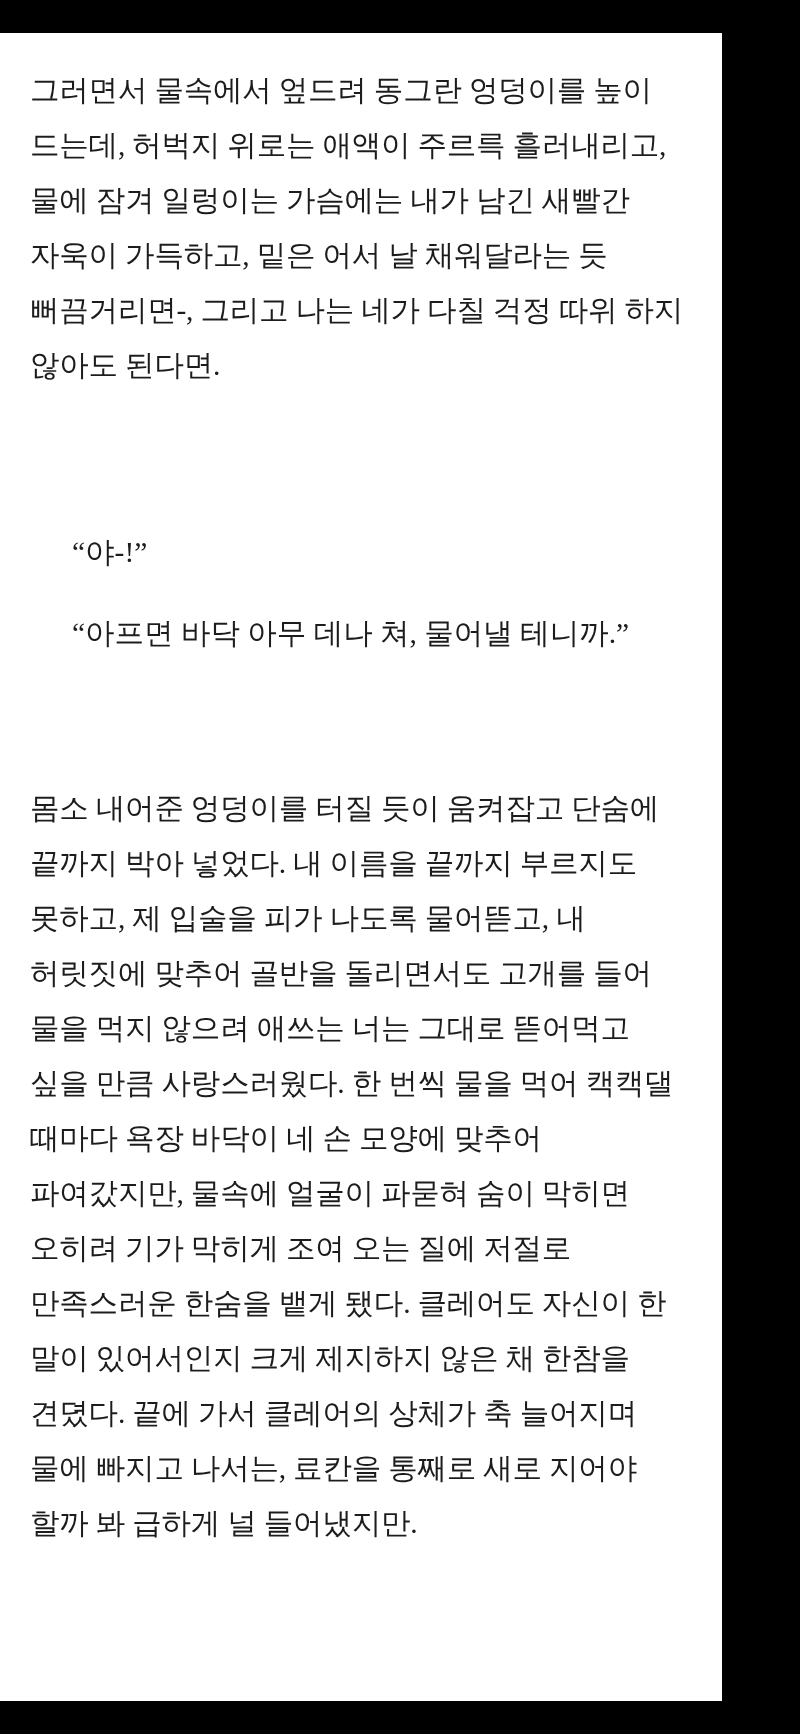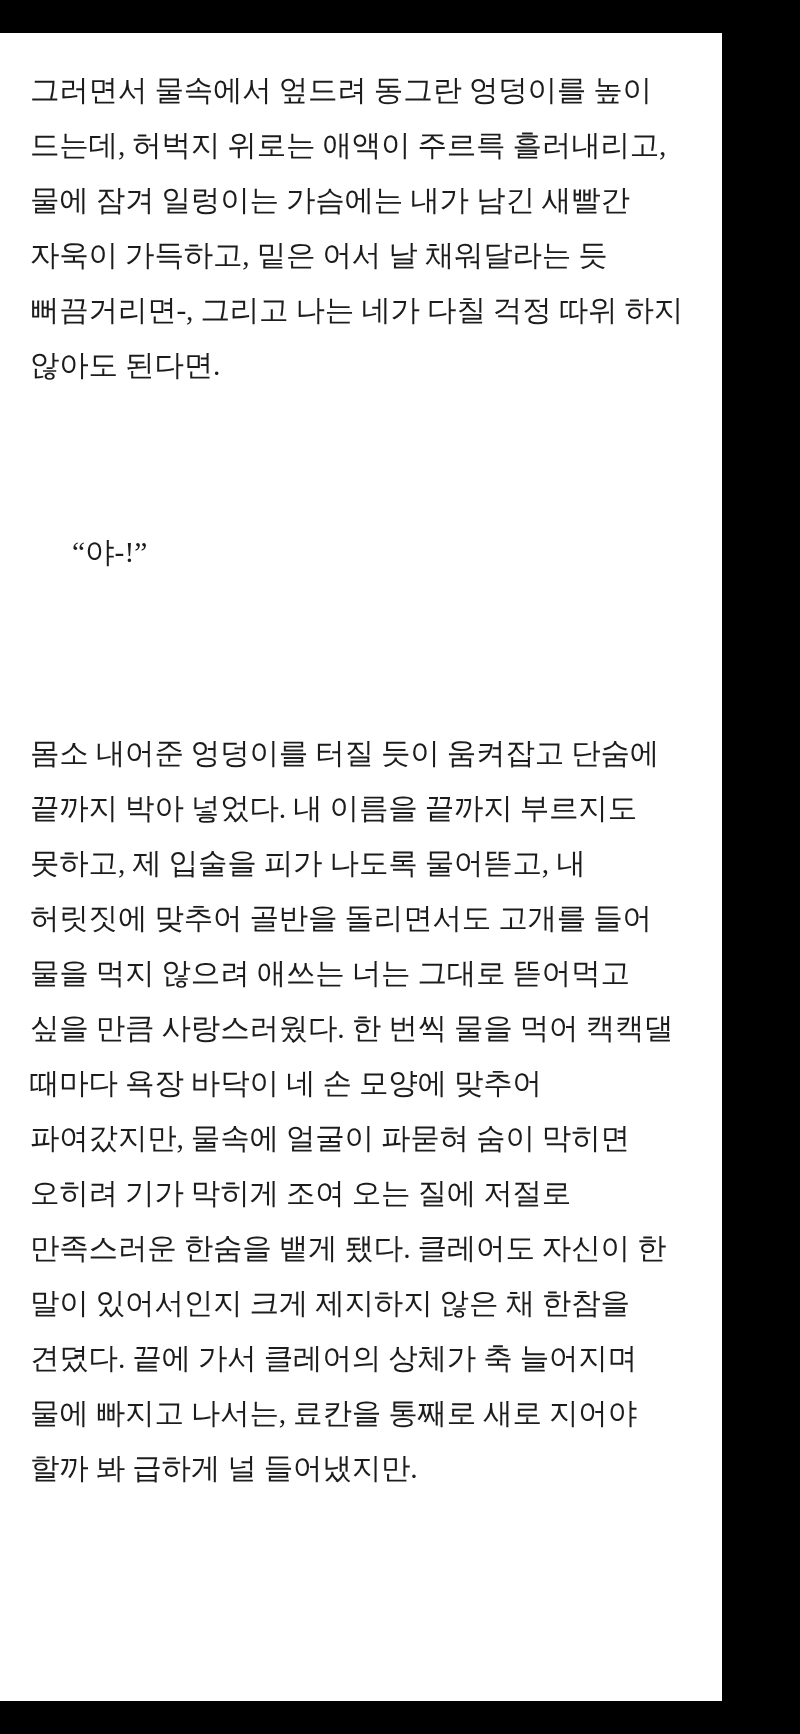--- a/index.html
+++ b/index.html
@@ -65,19 +65,20 @@
   <div class="sheet">
 
     <p class="para">그러면서 물속에서 엎드려 동그란 엉덩이를 높이 드는데, 허벅지 위로는 애액이 주르륵 흘러내리고, 물에 잠겨 일렁이는 가슴에는 내가 남긴 새빨간 자욱이 가득하고, 밑은 어서 날 채워달라는 듯 뻐끔거리면-, 그리고 나는 네가 다칠 걱정 따위 하지 않아도 된다면.</p>
 
     <div class="gap-large"></div>
 
     <p class="dialog">“야-!”</p>
 
     <div class="gap-dialog"></div>
 
+    <p class="dialog">“아프면 바닥 아무 데나 쳐, 물어낼 테니까.”</p>
 
     <div class="gap-after-dialog"></div>
 
     <p class="para">몸소 내어준 엉덩이를 터질 듯이 움켜잡고 단숨에 끝까지 박아 넣었다. 내 이름을 끝까지 부르지도 못하고, 제 입술을 피가 나도록 물어뜯고, 내 허릿짓에 맞추어 골반을 돌리면서도 고개를 들어 물을 먹지 않으려 애쓰는 너는 그대로 뜯어먹고 싶을 만큼 사랑스러웠다. 한 번씩 물을 먹어 캑캑댈 때마다 욕장 바닥이 네 손 모양에 맞추어 파여갔지만, 물속에 얼굴이 파묻혀 숨이 막히면 오히려 기가 막히게 조여 오는 질에 저절로 만족스러운 한숨을 뱉게 됐다. 클레어도 자신이 한 말이 있어서인지 크게 제지하지 않은 채 한참을 견뎠다. 끝에 가서 클레어의 상체가 축 늘어지며 물에 빠지고 나서는, 료칸을 통째로 새로 지어야 할까 봐 급하게 널 들어냈지만.</p>
 
   </div>
 </div>
 
 </body></html>

